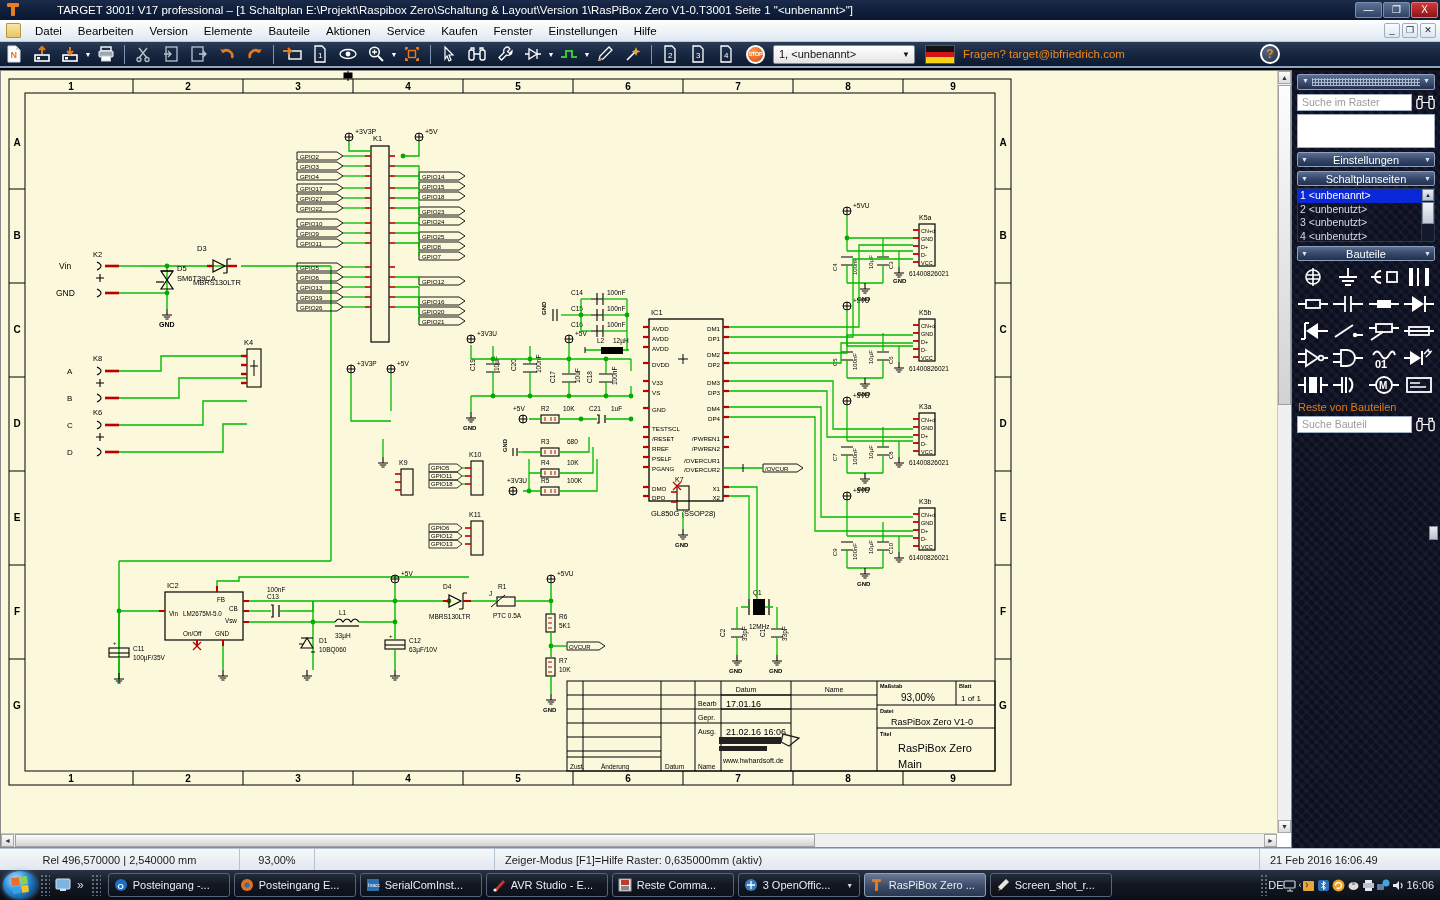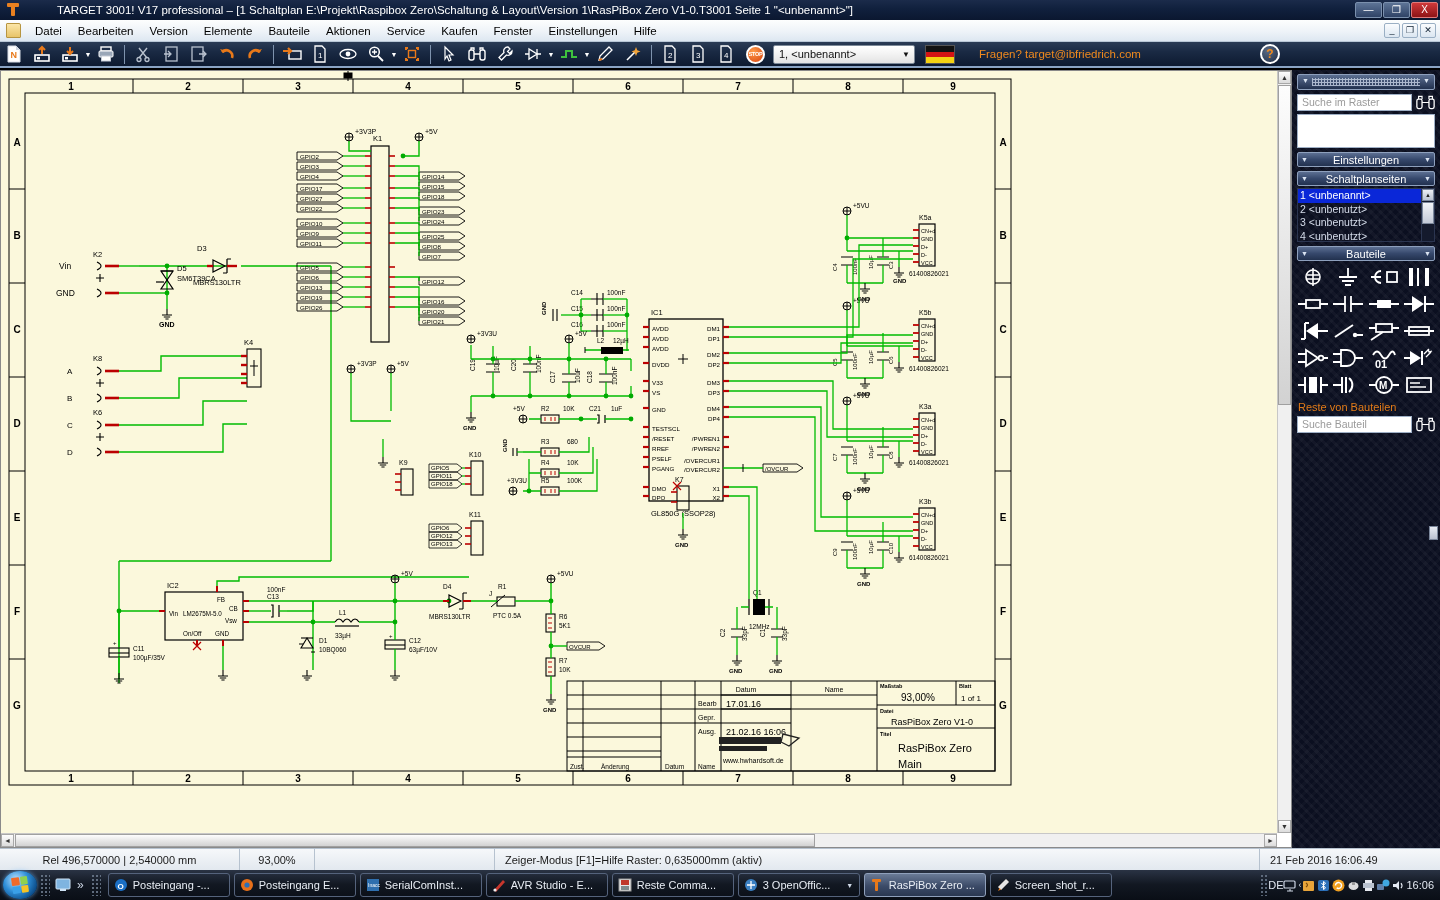--- a/index.html
+++ b/index.html
@@ -87,21 +87,21 @@
     margin-left: 8px; width: 142px; height: 19px; flex: none;
     background: linear-gradient(180deg,#ffffff 0%,#f2f2f2 50%,#e3e3e3 100%);
     border: 1px solid #7d8a99; border-radius: 2px;
     display: flex; align-items: center; font-size: 11px; color: #111; padding-left: 5px;
   }
   .pagesel .arrow { margin-left: auto; margin-right: 4px; font-size: 8px; }
   .flag {
     margin-left: 10px; width: 30px; height: 19px; flex: none; border: 1px solid #555;
     background: linear-gradient(180deg,#121212 0 33%,#d41414 33% 66%,#f5d312 66% 100%);
   }
-  .questiontxt { margin-left: 24px; color: #f08a1e; font-size: 11.5px; white-space: nowrap; }
+  .questiontxt { margin-left: 8px; color: #f08a1e; font-size: 11.5px; white-space: nowrap; }
   .helpbtn {
     margin-left: auto; margin-right: 160px; width: 20px; height: 20px; flex: none;
     border-radius: 50%; border: 2px solid #fff;
     background: radial-gradient(circle at 35% 30%, #5a6b85, #1e2c44);
     color: #f08a1e; font-size: 12px; font-weight: bold; line-height: 17px; text-align: center;
   }
 
   
   .canvas-wrap {
     position: absolute; left: 0; top: 70px; width: 1292px; height: 778px;

